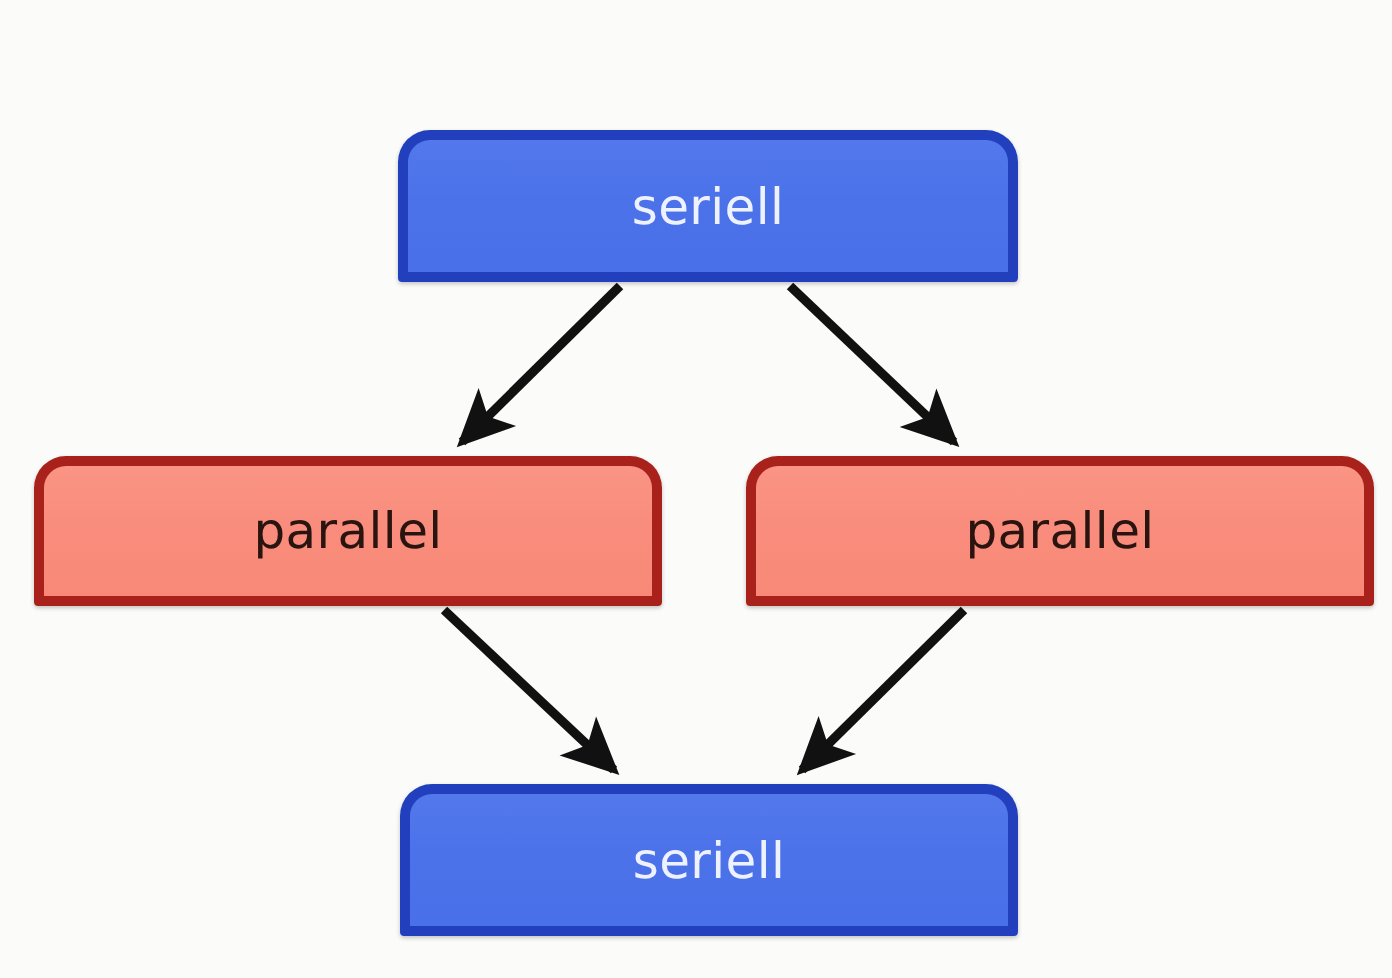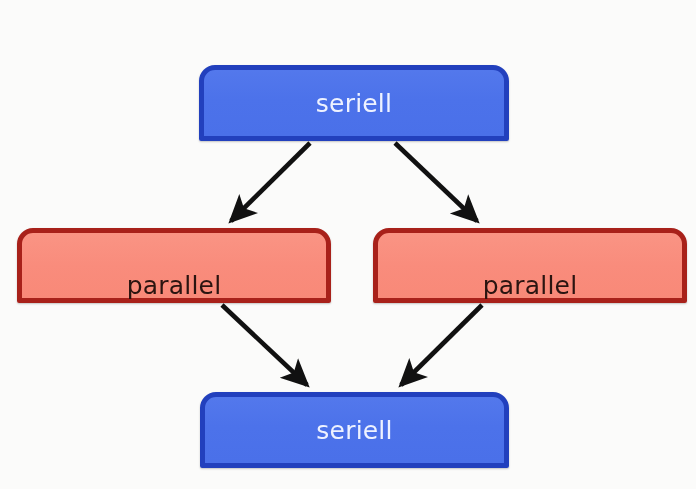--- a/index.html
+++ b/index.html
@@ -50,21 +50,20 @@
     box-shadow: 0 1px 2px rgba(0,0,0,0.22);
   }
   .node-seriell .node-label {
     color: #eef2ff;
   }
   .node-parallel {
     background: linear-gradient(180deg, #fa9484 0%, #f98c7c 50%, #f88978 100%);
     border-width: 5px;
     border-color: #a8211a;
     box-shadow: 0 1px 2px rgba(0,0,0,0.22);
-    align-items: flex-end;
   }
   .node-parallel .node-label {
     color: #2a1410;
   }
   #node-seriell-top    { left: 199px; top: 65px;  width: 310px; height: 76px; }
   #node-parallel-left  { left: 17px;  top: 228px; width: 314px; height: 75px; }
   #node-parallel-right { left: 373px; top: 228px; width: 314px; height: 75px; }
   #node-seriell-bottom { left: 200px; top: 392px; width: 309px; height: 76px; }
 </style>
 </head>

